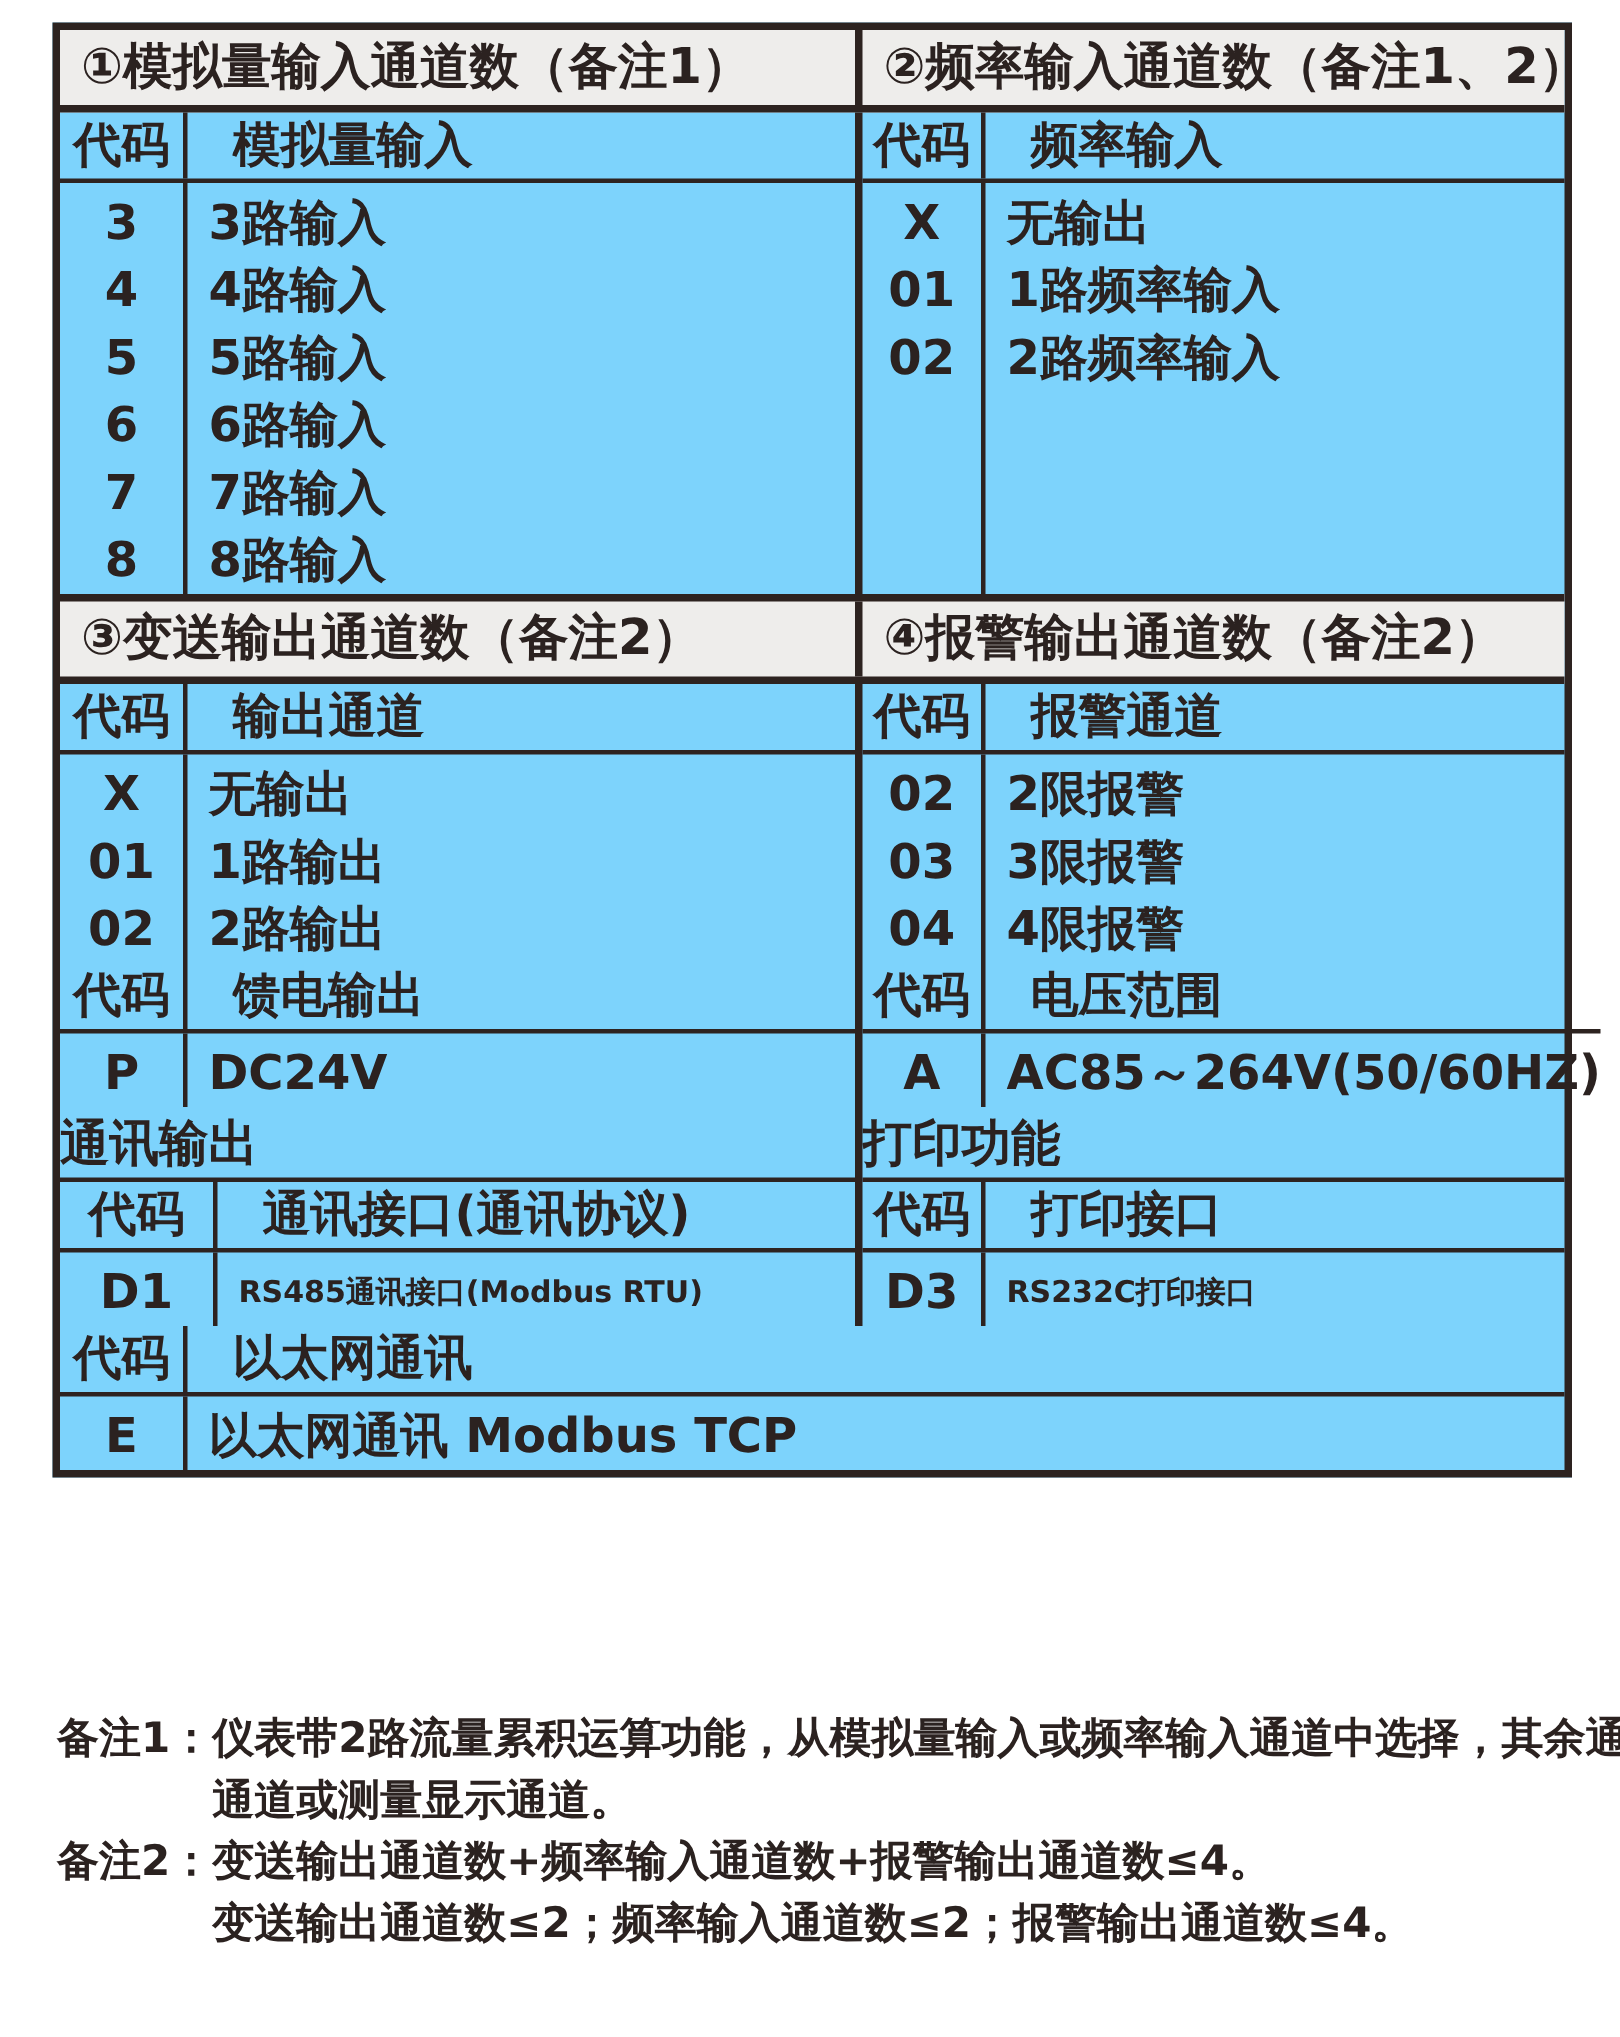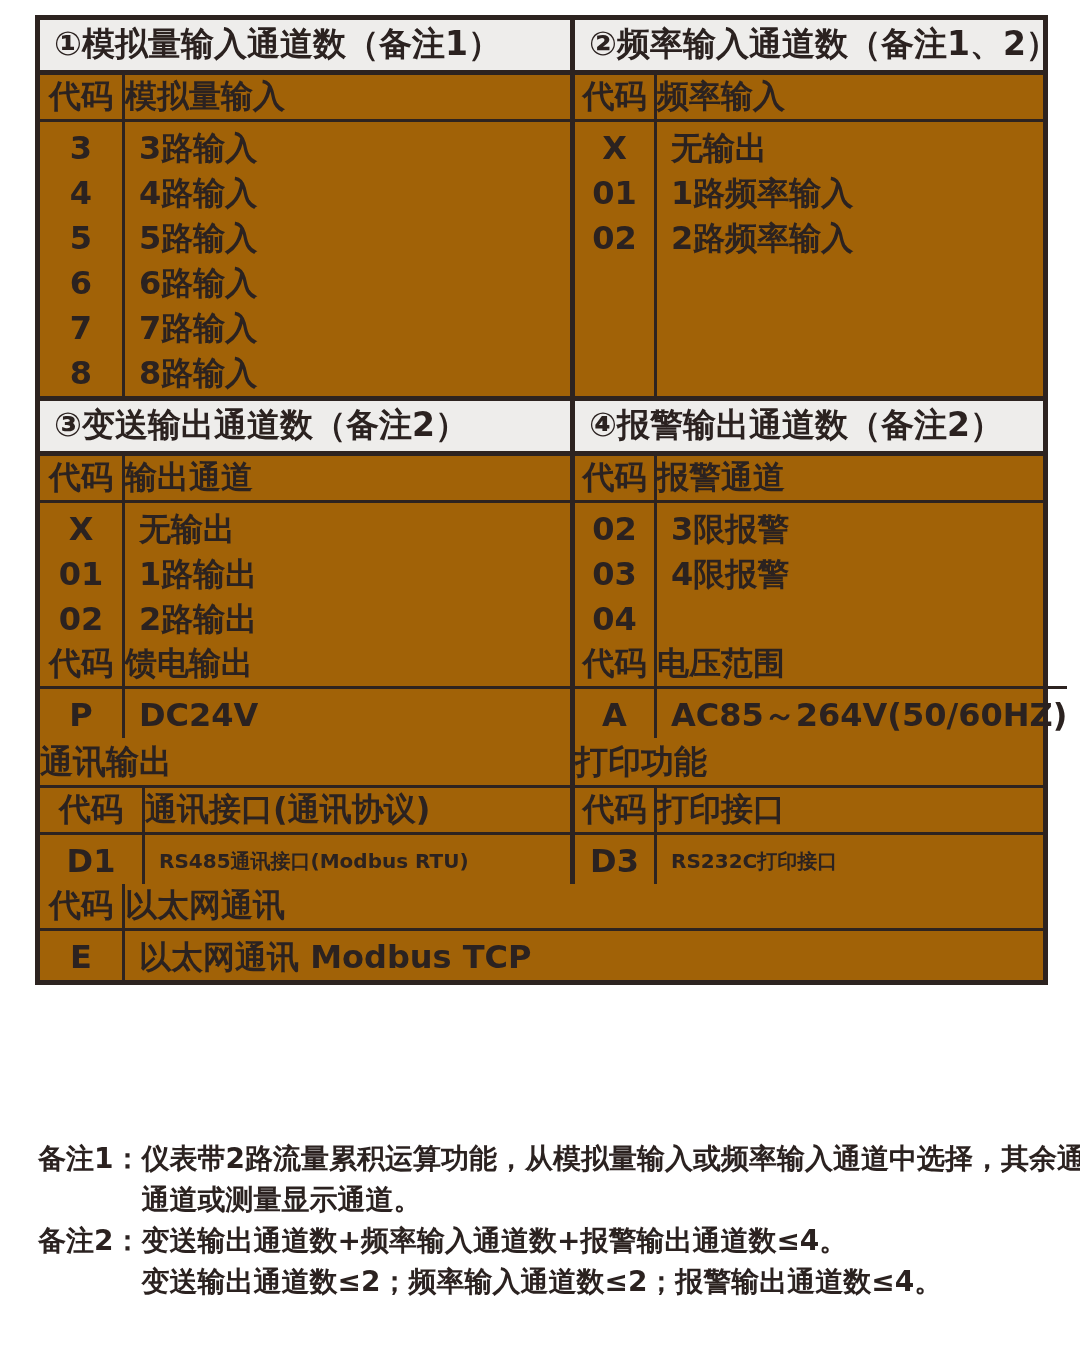--- a/index.html
+++ b/index.html
@@ -10,39 +10,39 @@
     color: var(--text, #2b2220);
     font-family: "DejaVu Sans", "Liberation Sans", sans-serif;
     font-weight: 700;
     overflow: hidden;
   }
   .spec-table {
     position: absolute;
     left: 35px; top: 15px;
     width: 1013px;
     border: 5px solid var(--border, #2d2320);
-    background: #a16207;
+    background: #7dd3fc;
   }
   .band {
     display: flex;
     background: var(--title_bg, #eeedeb);
     border-bottom: 5px solid var(--border);
   }
   .band.mid { border-top: 5px solid var(--border); }
   .band .bcell {
     height: 50px; line-height: 48px;
     padding-left: 14px;
     font-size: 33px;
     white-space: nowrap; overflow: hidden;
   }
   .pair { display: flex; align-items: stretch; }
   .half-l { flex: 0 0 535px; border-right: 5px solid var(--border); display:flex; flex-direction:column; }
   .half-r { flex: 1; display:flex; flex-direction:column; }
   .band .half-l { border-right: 5px solid var(--border); }
-  .hdr { display: flex; border-bottom: 3px solid var(--border); }
+  .hdr { display: flex; border-bottom: 3px solid var(--border); gap: 30px; }
   .hdr .hcode {
     width: 85px; border-right: 3px solid var(--border);
     text-align: center; font-size: 32px; height: 44px; line-height: 43px;
   }
   .hdr .hdesc { flex:1; padding-left: 0; font-size: 32px; height: 44px; line-height: 43px; white-space: nowrap; overflow:hidden; }
   .tbody { display: flex; flex: 1; }
   .codecol { width: 85px; border-right: 3px solid var(--border); padding-top: 4px; }
   .desccol { flex: 1; padding: 4px 0 0 14px; }
   .code-item { height: 45px; line-height: 44px; text-align: center; font-size: 32px; }
   .desc-item { height: 45px; line-height: 44px; font-size: 32px; white-space: nowrap; overflow: hidden; }
@@ -156,20 +156,21 @@
         <div class="hcode">代码</div>
         <div class="hdesc">报警通道</div>
       </div>
       <div class="tbody">
         <div class="codecol">
           <div class="code-item">02</div>
           <div class="code-item">03</div>
           <div class="code-item">04</div>
         </div>
         <div class="desccol">
+          <div class="desc-item">2限报警</div>
           <div class="desc-item">3限报警</div>
           <div class="desc-item">4限报警</div>
         </div>
       </div>
     </div>
   </div>
 
 
   <div class="pair">
     <div class="half-l">

